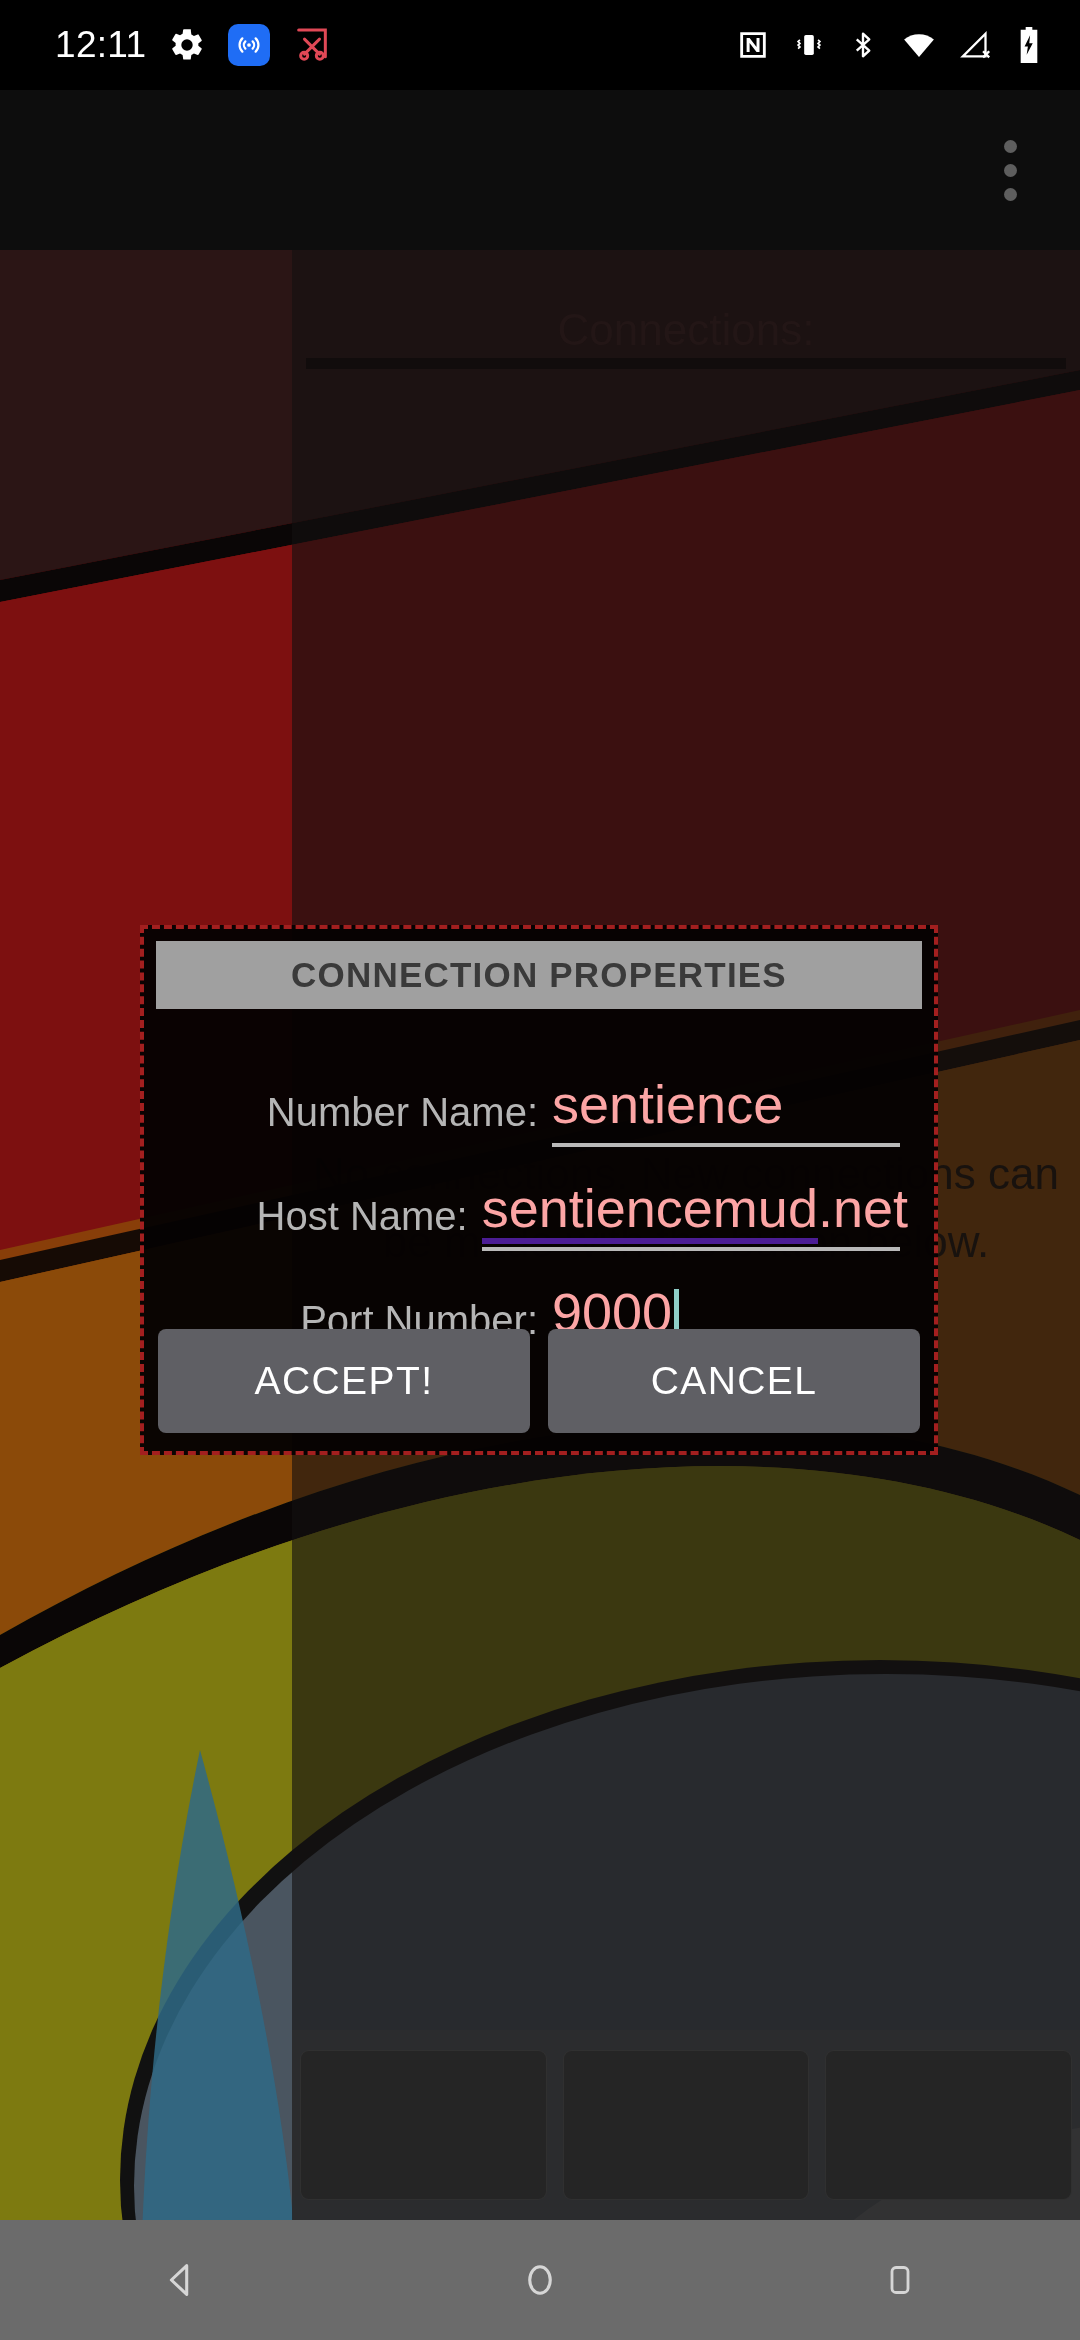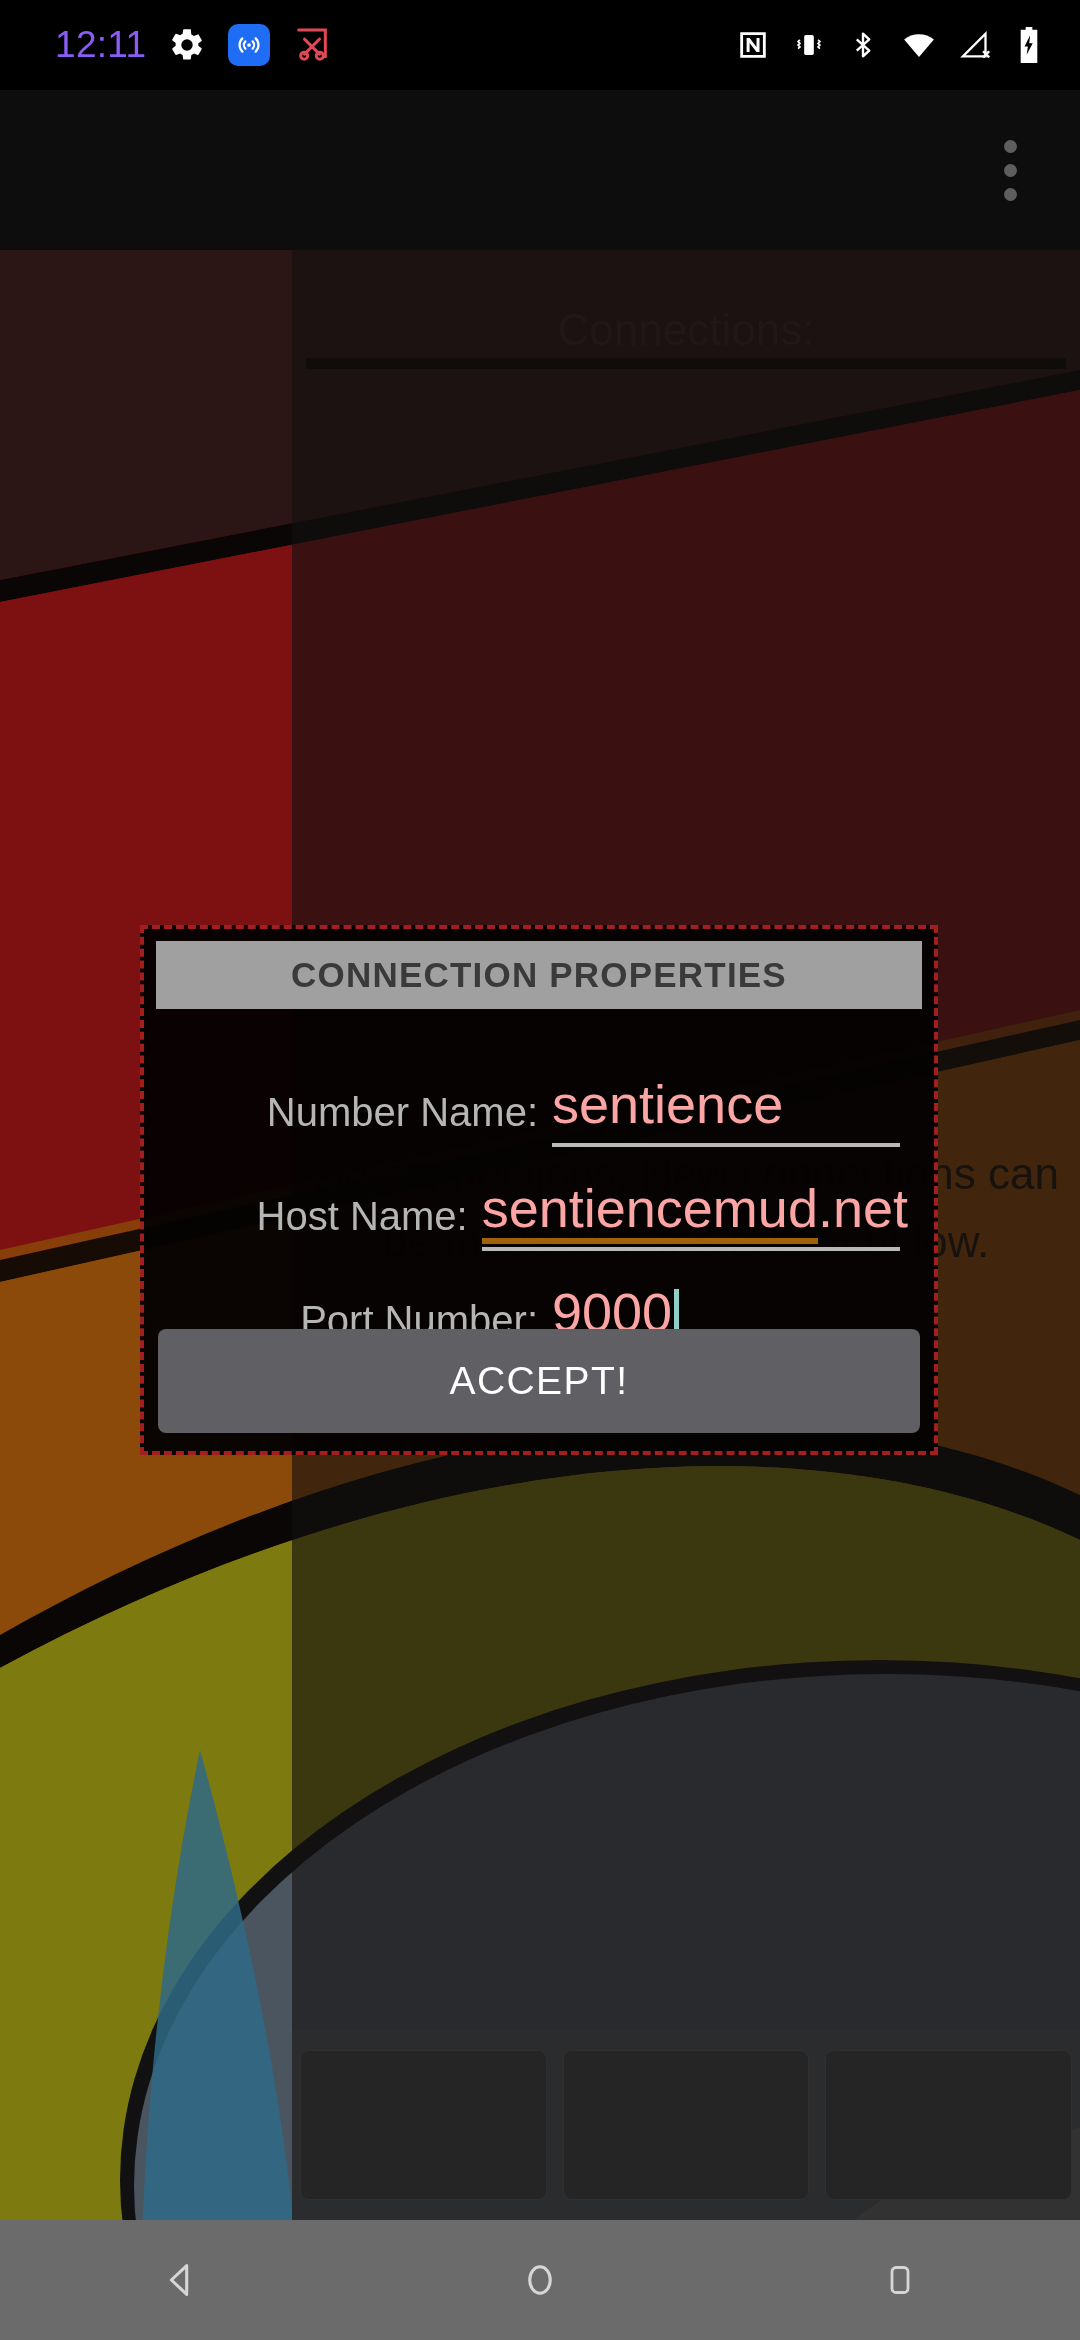--- a/index.html
+++ b/index.html
@@ -10,21 +10,21 @@
     overflow:hidden;
   }
   #screen { position:relative; width:1080px; height:2340px; overflow:hidden; background:#000; }
 
   
   .statusbar {
     position:absolute; top:0; left:0; width:1080px; height:90px;
     background:#000; display:flex; align-items:center;
   }
   .sb-left { display:flex; align-items:center; gap:22px; padding-left:55px; }
-  .sb-clock { color:#8b5cf6; font-size:37px; letter-spacing:0.3px; }
+  .sb-clock { color:#ffffff; font-size:37px; letter-spacing:0.3px; }
   .sb-right { margin-left:auto; display:flex; align-items:center; gap:22px; padding-right:38px; }
   .ic { display:inline-block; line-height:0; }
   .gear-wrap { width:38px; height:38px; }
   .cast-chip {
     width:42px; height:42px; border-radius:10px; background:#1f6df5;
     display:flex; align-items:center; justify-content:center;
   }
   .scissor-wrap { width:40px; height:40px; }
 
   
@@ -97,21 +97,21 @@
     padding-right:14px; padding-bottom:14px; white-space:nowrap;
   }
   .field-input {
     flex:1 1 auto; position:relative; padding-bottom:14px;
   }
   .field-value { color:#fca5a5; font-size:54px; white-space:nowrap; display:inline-block; position:relative; }
   .field-underline {
     position:absolute; left:0; right:8px; bottom:2px; height:4px; background:#b9b9b9;
   }
   .field-underline.focused { height:6px; background:#8fcfc8; }
-  .spell { border-bottom:6px solid #a16207; }
+  .spell { border-bottom:6px solid #4c1d95; }
   .caret {
     display:inline-block; width:5px; height:54px; background:#8fcfc8;
     vertical-align:-12px; margin-left:2px;
   }
   .dialog-buttons {
     position:absolute; left:0; right:0; bottom:18px;
     display:flex; gap:18px; padding:0 14px;
   }
   .dlg-btn {
     flex:1 1 0; height:104px; border-radius:8px; background:#5f5f64;
@@ -268,20 +268,21 @@
         <div class="field-input">
           <span class="field-value">9000</span><span class="caret"></span>
           <span class="field-underline focused"></span>
         </div>
       </div>
 
     </div>
 
     <div class="dialog-buttons">
       <button class="dlg-btn">ACCEPT!</button>
+      <button class="dlg-btn">CANCEL</button>
     </div>
   </div>
 
   <div class="navbar">
     <div class="nav-item">
       <svg width="46" height="46" viewBox="0 0 24 24" fill="none" stroke="#d6d6d6" stroke-width="1.6" stroke-linejoin="round">
         <path d="M15.5 4.5L7.5 12l8 7.5z"></path>
       </svg>
     </div>
     <div class="nav-item">

